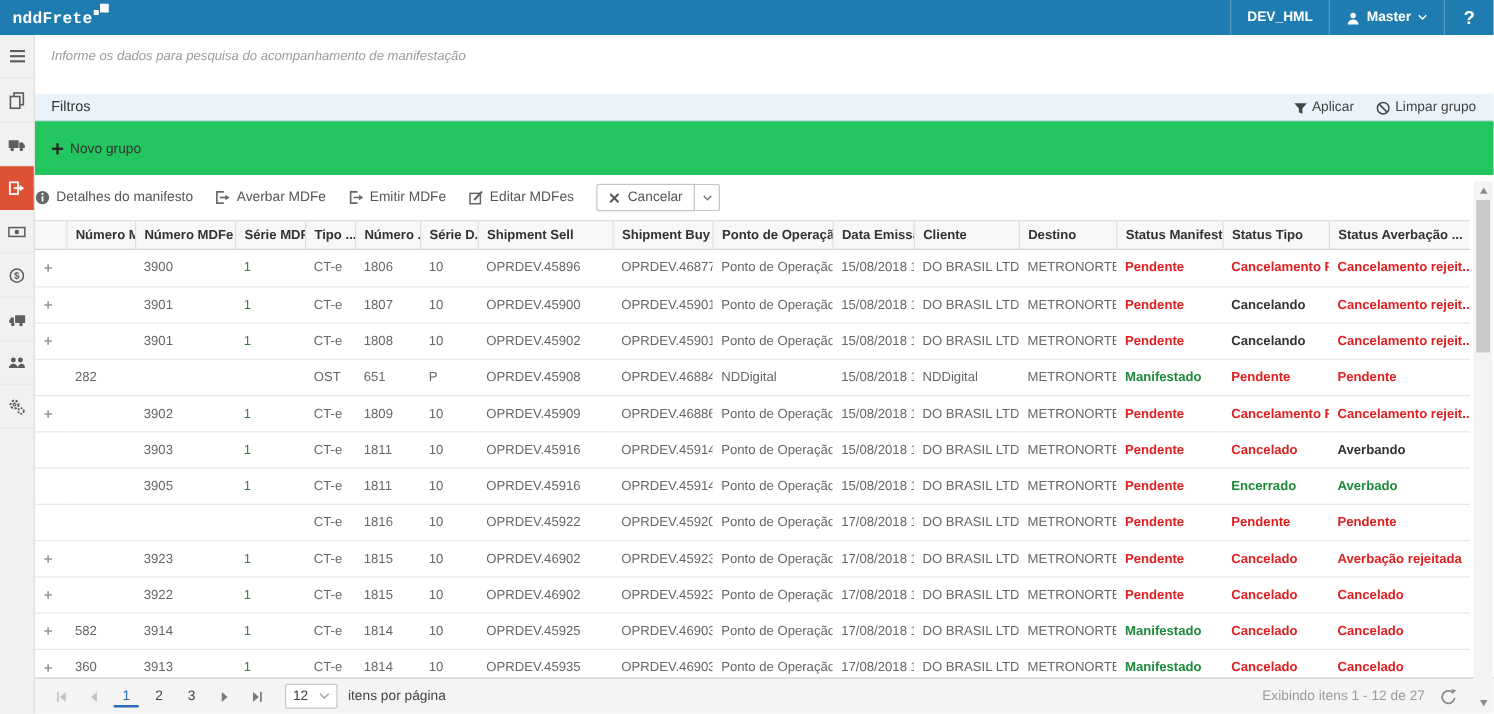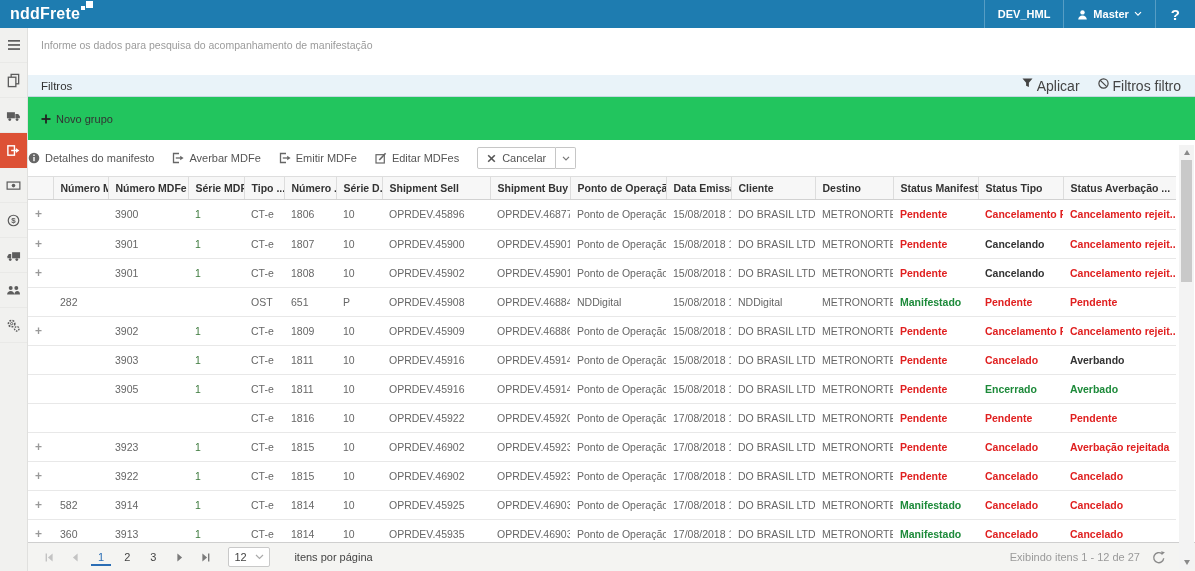--- a/index.html
+++ b/index.html
@@ -1,44 +1,44 @@
 <!DOCTYPE html>
 <html><head>
 <meta charset="utf-8">
 <style>
   * { box-sizing: border-box; margin: 0; padding: 0; }
   html,body { width:1195px; height:571px; overflow:hidden; }
   body { font-family:"Liberation Sans","DejaVu Sans",sans-serif; background:#fff; color:#444; }
 
   
   .topbar { height:28px; background:#1e7cb0; display:flex; align-items:center; color:#fff; }
-  .logo { margin-left:10px; font-size:16px; font-weight:bold; letter-spacing:.2px; position:relative; padding-right:13px; }
+  .logo { margin-left:10px; font-size:13px; font-weight:bold; letter-spacing:.2px; position:relative; padding-right:13px;font-family:Liberation Mono, monospace; }
   .logo-mark { position:absolute; right:0; top:-4px; width:7px; height:7px; background:#fff; }
   .logo-mark::before { content:""; position:absolute; left:-5px; top:5px; width:4px; height:4px; background:#fff; }
   .topbar-right { margin-left:auto; display:flex; align-items:stretch; height:100%; }
   .topbar-item { padding:0 13px; font-size:11px; display:flex; align-items:center; gap:5px; border-left:1px solid rgba(255,255,255,.25); cursor:pointer;font-weight:bold; }
   .help-item { font-size:15px; font-weight:bold; padding:0 15px; }
 
   
   .shell { display:flex; height:543px; }
   .sidebar { width:28px; background:#f1f1ef; border-right:1px solid #e0e0de; flex:none; }
   .side-item { height:35px; display:flex; align-items:center; justify-content:center; border-bottom:1px solid #e9e9e7; cursor:pointer; }
   .side-item.active { background:#dd5135; border-bottom-color:#dd5135; }
   .content { flex:1; position:relative; background:#fff; }
 
   
   .page-head { height:47px; padding:7px 0 0 13px; }
   .page-title { font-size:20px; font-weight:400; color:#404f5e; line-height:22px; }
-  .page-sub { font-size:10.5px; color:#9b9b9b; margin-top:4px; }
+  .page-sub { font-size:10.5px; color:#9b9b9b; margin-top:4px;font-style:italic; }
 
   
   .filters-head { height:22px; background:#e9f3f9; border-bottom:1px solid #c6d8e1; display:flex; align-items:center; padding:0 14px 0 13px; }
   .filters-title { font-size:11.5px; color:#333; }
   .filters-actions { margin-left:auto; display:flex; gap:18px; }
-  .filter-btn { font-size:14px; color:#444; display:flex; align-items:flex-start; gap:4px; cursor:pointer; }
+  .filter-btn { font-size:11px; color:#444; display:flex; align-items:flex-end; gap:4px; cursor:pointer; }
   .filters-body { height:43px; background:#22c55e; display:flex; align-items:center; padding-left:13px; }
   .new-group-btn { font-size:11px; color:#333; display:flex; align-items:center; gap:5px; cursor:pointer; }
 
   
   .grid-toolbar { height:36px; display:flex; align-items:center; justify-content:flex-start; gap:18px; padding-right:22px; font-size:11px; color:#555; }
   .tool-btn { display:flex; align-items:center; gap:5px; cursor:pointer; }
   .cancel-group { display:flex; }
   .cancel-btn { border:1px solid #c6c6c6; background:#fff; height:22px; display:flex; align-items:center; gap:6px; padding:0 9px; border-radius:2px 0 0 2px; font-size:11px; color:#555; cursor:pointer; }
   .cancel-dd { border:1px solid #c6c6c6; border-left:none; width:20px; height:22px; display:flex; align-items:center; justify-content:center; border-radius:0 2px 2px 0; background:#fff; cursor:pointer; }
 
@@ -54,21 +54,21 @@
   .st-red   { color:#e02020; font-weight:bold; }
   .st-green { color:#1d8a3a; font-weight:bold; }
   .st-dark  { color:#333;    font-weight:bold; }
 
   
   .grid-footer { position:absolute; bottom:0; left:0; right:0; height:29px; background:#f4f4f2; border-top:1px solid #cfcfcf; display:flex; align-items:center; font-size:11px; color:#555; padding:0 8px; }
   .pager { display:flex; align-items:center; }
   .pager-arrow { width:26px; text-align:center; cursor:pointer; display:flex; justify-content:center; }
   .page-num { padding:3px 7px; margin:0 3px; color:#444; cursor:pointer; }
   .page-num.active { color:#2a6db5; border-bottom:2px solid #2a6db5; padding-bottom:1px; }
-  .page-size-dd { width:42px; height:20px; border:1px solid #c9c9c9; border-radius:2px; background:#fff; display:flex; align-items:center; justify-content:space-between; padding:0 5px; margin:0 24px 0 10px; cursor:pointer; color:#444; }
+  .page-size-dd { width:42px; height:20px; border:1px solid #c9c9c9; border-radius:2px; background:#fff; display:flex; align-items:center; justify-content:space-between; padding:0 5px; margin:0 8px 0 10px; cursor:pointer; color:#444; }
   .footer-right { margin-left:auto; display:flex; align-items:center; gap:12px; color:#9a9a9a; padding-right:22px; }
   .refresh-btn { cursor:pointer; display:flex; }
 
   
   .vscroll { position:absolute; top:117px; bottom:2px; right:1px; width:15px; background:#f3f3f3; }
   .vscroll-up, .vscroll-down { position:absolute; left:0; right:0; height:14px; display:flex; align-items:center; justify-content:center; cursor:pointer; }
   .vscroll-up { top:0; } .vscroll-down { bottom:0; }
   .tri-up { width:0; height:0; border-left:3.5px solid transparent; border-right:3.5px solid transparent; border-bottom:5px solid #8a8a8a; }
   .tri-down { width:0; height:0; border-left:3.5px solid transparent; border-right:3.5px solid transparent; border-top:5px solid #8a8a8a; }
   .vscroll-thumb { position:absolute; top:15px; left:2px; right:2px; height:122px; background:#c9c9c9; cursor:pointer; }
@@ -220,21 +220,21 @@
           </span>
           <span>Aplicar</span>
         </span>
         <span class="filter-btn">
           <span>
             <svg width="11" height="11" viewBox="0 0 11 11">
                 <circle cx="5.5" cy="5.5" r="4.6" fill="none" stroke="#444" stroke-width="1.2"></circle>
                 <line x1="2.3" y1="2.3" x2="8.7" y2="8.7" stroke="#444" stroke-width="1.2"></line>
               </svg>
           </span>
-          <span>Filtros filtro</span>
+          <span>Limpar grupo</span>
         </span>
       </div>
     </div>
 
     <div class="filters-body">
       <span class="new-group-btn">
         <span>
           <svg width="10" height="10" viewBox="0 0 10 10">
               <g fill="#222">
                 <rect x="4.1" y="0.5" width="1.8" height="9"></rect>

